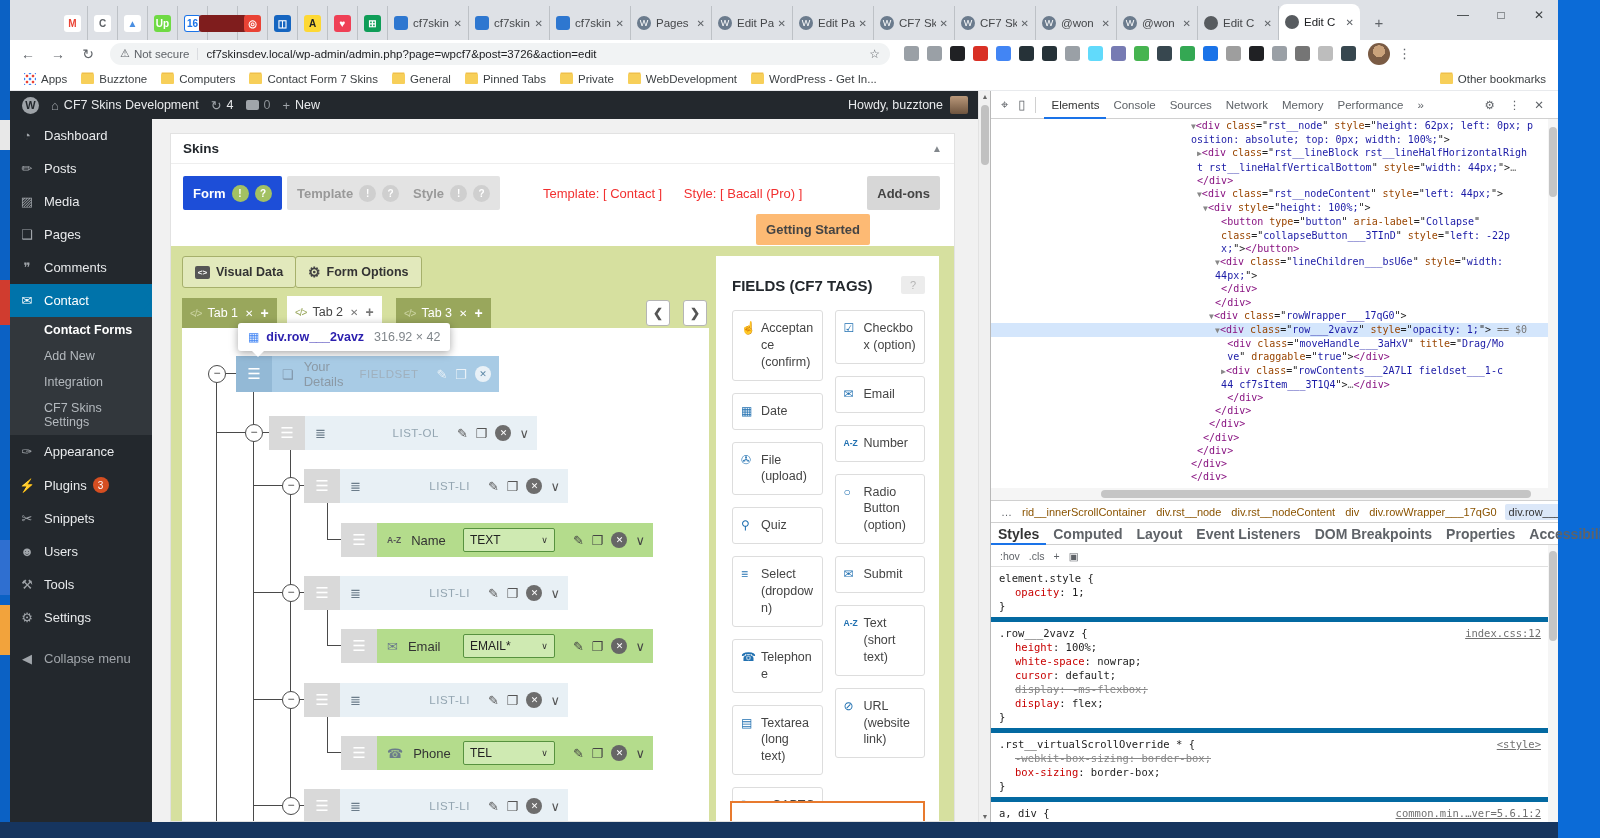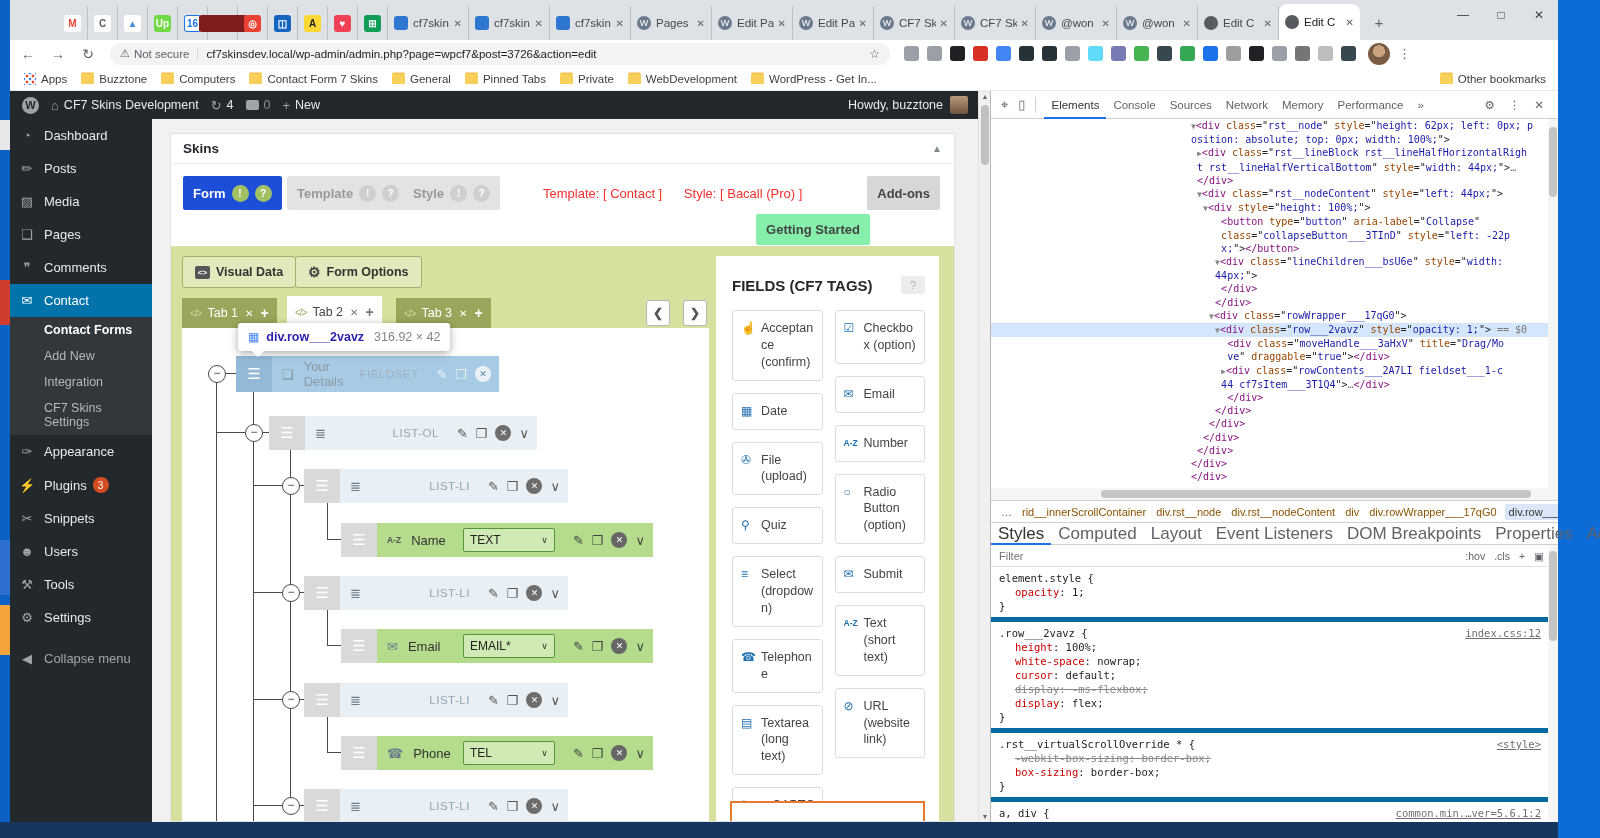--- a/index.html
+++ b/index.html
@@ -84,21 +84,21 @@
   .skbtn { display:inline-flex; align-items:center; height:34px; padding:0 10px; border-radius:2px; font-size:13px; font-weight:bold; }
   .skbtn .badge { width:17px; height:17px; border-radius:50%; margin-left:6px; font-size:10px; display:inline-flex; align-items:center; justify-content:center; }
   #btn-form { position:absolute; left:12px; top:12px; background:#1d4ed8; color:#fff; }
   #btn-form .badge { background:#a3c163; color:#fff; }
   #btn-template { position:absolute; left:116px; top:12px; background:#e3e3e3; color:#999; }
   #btn-style { position:absolute; left:232px; top:12px; background:#e3e3e3; color:#999; }
   #btn-template .badge, #btn-style .badge { background:#cfcfcf; color:#fff; }
   #status-red { position:absolute; left:372px; top:22px; color:#f23030; font-size:13px; white-space:nowrap; }
   #status-red span { margin-right:18px; }
   #btn-addons { position:absolute; right:14px; top:12px; background:#d7d7d7; color:#444; }
-  #btn-getting { position:absolute; right:84px; top:50px; background:#86efac; color:#444; height:31px; }
+  #btn-getting { position:absolute; right:84px; top:50px; background:#fdba74; color:#444; height:31px; }
 
   #greenarea { position:absolute; left:0; right:0; top:112px; bottom:0; background:#d6e09f; overflow:hidden; }
   .gbtn { position:absolute; top:10px; height:32px; display:inline-flex; align-items:center; padding:0 12px; border:1px solid #a6b06b; border-radius:3px; background:rgba(255,255,255,0.30); color:#333; font-size:12.5px; font-weight:bold; }
   .gbtn .gico { margin-right:6px; }
   #ico-vd { width:15px; height:13px; background:#555; color:#fff; font-size:8px; font-weight:bold; display:inline-flex; align-items:center; justify-content:center; border-radius:2px; }
   #ico-fo { color:#444; font-size:14px; }
 
   .ftab { position:absolute; top:52px; height:30px; display:flex; align-items:center; padding:0 8px; background:#99a75c; color:#fff; font-size:12.5px; }
   .ftab .code { color:#ccd4a2; font-size:10px; margin-right:6px; letter-spacing:-1px; }
   .ftab .fx { margin-left:7px; font-size:10px; }
@@ -181,21 +181,21 @@
   #dt-vscroll { position:absolute; right:0; top:28px; width:10px; height:381px; background:#f5f5f5; }
   #dt-vthumb { position:absolute; right:1px; top:8px; width:8px; height:70px; background:#c5c5c5; border-radius:4px; }
   #dt-hscroll { position:absolute; left:0; top:397px; width:558px; height:12px; background:#f5f5f5; }
   #dt-hthumb { position:absolute; left:110px; top:2px; width:430px; height:8px; background:#c5c5c5; border-radius:4px; }
 
   #dt-crumbs { position:absolute; left:0; top:409px; width:100%; height:22px; border-top:1px solid #d0d0d0; display:flex; align-items:center; overflow:hidden; font-size:11px; }
   .crumb { margin-left:10px; color:#8a5300; white-space:nowrap; }
   .crumb.dots { color:#5f6368; }
   .crumb.sel { background:#dbe7f8; color:#333; padding:2px 4px; border-radius:2px; margin-left:8px; }
 
-  #dt-styletabs { position:absolute; left:0; top:431px; width:100%; height:23px; border-top:1px solid #d0d0d0; border-bottom:1px solid #d0d0d0; display:flex; align-items:center; font-size:17px; }
+  #dt-styletabs { position:absolute; left:0; top:431px; width:100%; height:23px; border-top:1px solid #d0d0d0; border-bottom:1px solid #d0d0d0; display:flex; align-items:center; font-size:14px;font-weight:bold; }
   .st-tab { padding:0 7px; height:23px; display:flex; align-items:center; color:#5f6368; white-space:nowrap; }
   .st-tab.active { color:#333; box-shadow:inset 0 -2px 0 #1a73e8; }
 
   #dt-filter { position:absolute; left:0; top:454px; width:100%; height:22px; border-bottom:1px solid #e0e0e0; display:flex; align-items:center; }
   #filter-input { border:none; outline:none; flex:1; font-size:11px; color:#333; padding-left:8px; font-family:"Liberation Sans", sans-serif; }
   #filter-right { display:flex; align-items:center; margin-right:14px; color:#5f6368; font-size:10.5px; }
   #filter-right span { margin-left:9px; }
 
   #dt-rules { position:absolute; left:0; top:476px; width:558px; bottom:0; overflow:hidden; font-family:"DejaVu Sans Mono", monospace; font-size:10.5px; line-height:14px; color:#222; }
   .rule { border-bottom:5px solid #0369a1; padding:4px 8px; }
@@ -870,21 +870,20 @@
           <span class="st-tab active">Styles</span>
           <span class="st-tab">Computed</span>
           <span class="st-tab">Layout</span>
           <span class="st-tab">Event Listeners</span>
           <span class="st-tab">DOM Breakpoints</span>
           <span class="st-tab">Properties</span>
           <span class="st-tab">Accessibility</span>
         </div>
 
       <div id="dt-filter">
-        <input id="filter-input" placeholder="Filter" style="">
         <span id="filter-right">
             <span>:hov</span>
             <span>.cls</span>
             <span>+</span>
             <span>▣</span>
           </span>
       </div>
 
       <div id="dt-rules">
           <div class="rule">

